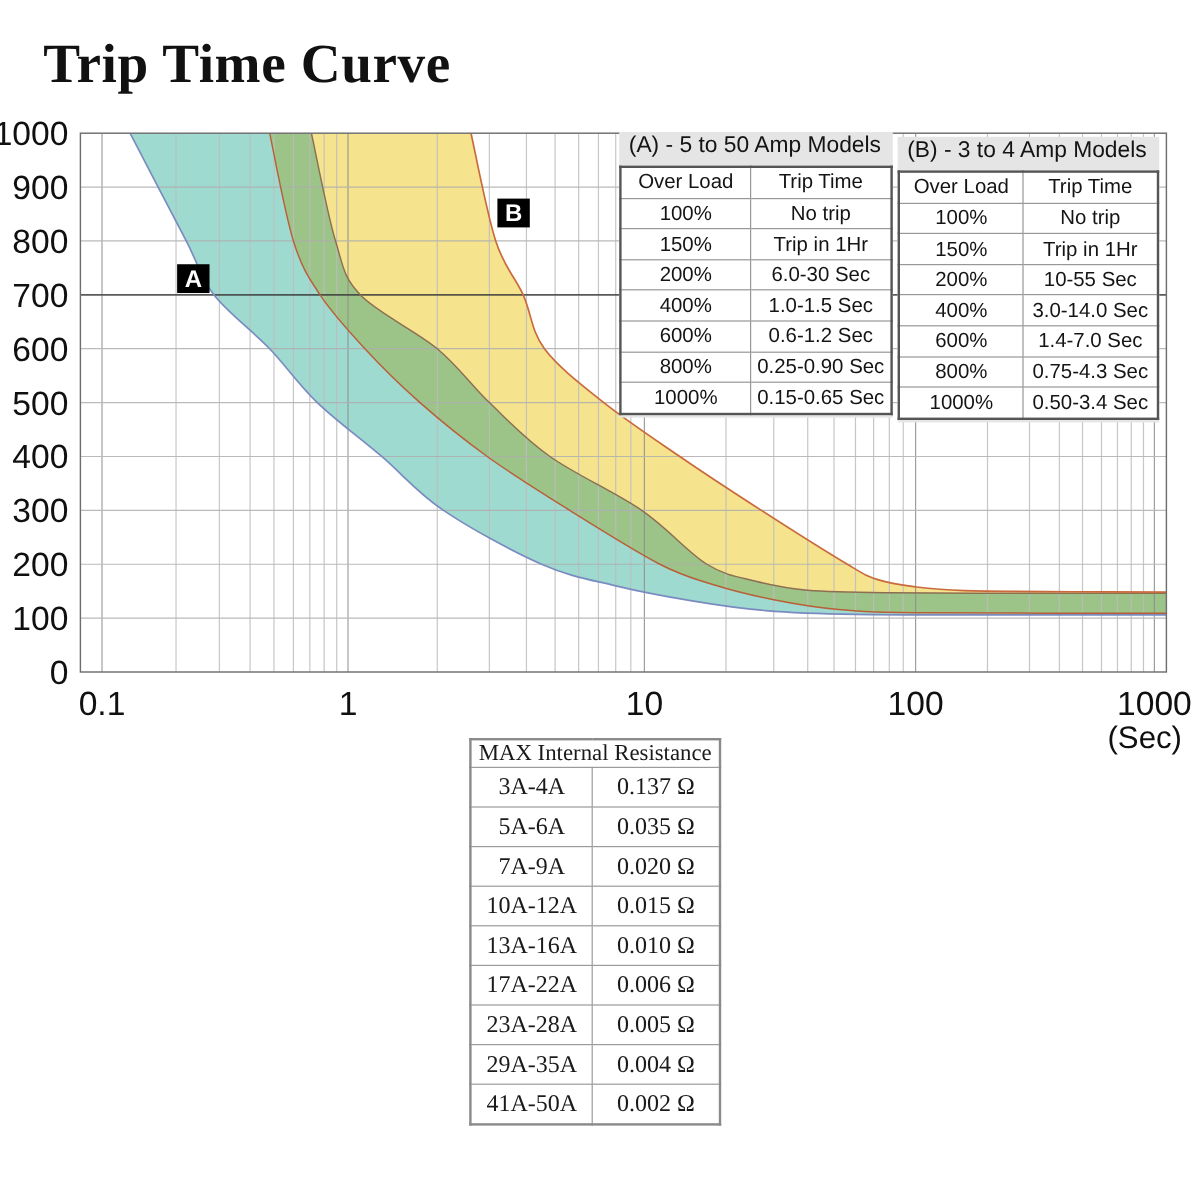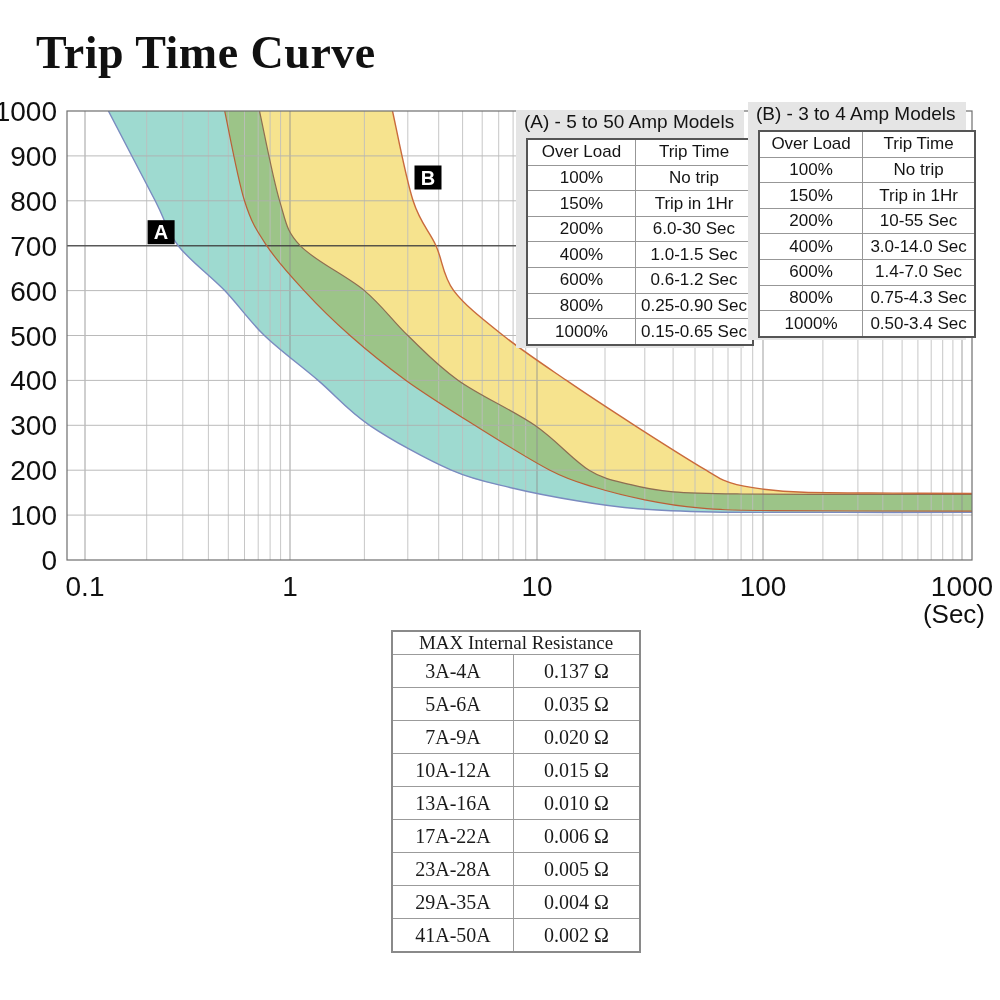--- a/index.html
+++ b/index.html
@@ -9,38 +9,37 @@
   }
   .page-title{
     position:absolute;left:36px;top:26px;margin:0;
     font-family:"Liberation Serif",serif;font-weight:700;
     font-size:46px;color:#111;letter-spacing:0.5px;white-space:nowrap;
   }
   #chart{position:absolute;left:0;top:0;}
   
   .amp-panel{position:absolute;background:#e5e5e5;padding:0 0 2px 0;}
   #panelA{left:516px;top:110px;width:228px;}
-  #panelB{left:748px;top:102px;width:218px;}
+  #panelB{left:748px;top:114px;width:218px;}
   .amp-title{
     font-size:19px;color:#141414;margin:0 0 4px 8px;white-space:nowrap;line-height:24px;
   }
   table.amp{
     border-collapse:collapse;width:100%;background:#fff;
     border:2px solid #555;
-    margin-left:10px;
   }
   table.amp th, table.amp td{
     border:1px solid #979797;text-align:center;color:#141414;
     font-size:17px;font-weight:400;height:24.6px;padding:0 2px;line-height:1.05;
     font-family:"Liberation Sans",sans-serif;white-space:nowrap;
   }
   table.amp col.c1{width:48%;}
   table.amp col.c2{width:52%;}
   
-  #panelR{position:absolute;left:391px;top:615px;width:250px;background:#fff;margin-top:15px;}
+  #panelR{position:absolute;left:391px;top:615px;width:210px;background:#fff;}
   table.res{
     border-collapse:collapse;width:100%;background:#fff;border:2px solid #8a8a8a;
     font-family:"Liberation Serif",serif;
   }
   table.res td{
     border:1px solid #9b9b9b;text-align:center;color:#1a1a1a;
     font-size:20px;height:32px;padding:0 2px;white-space:nowrap;
   }
   table.res td.res-head{height:22px;font-size:19px;}
   table.res col.c1{width:49%;}

